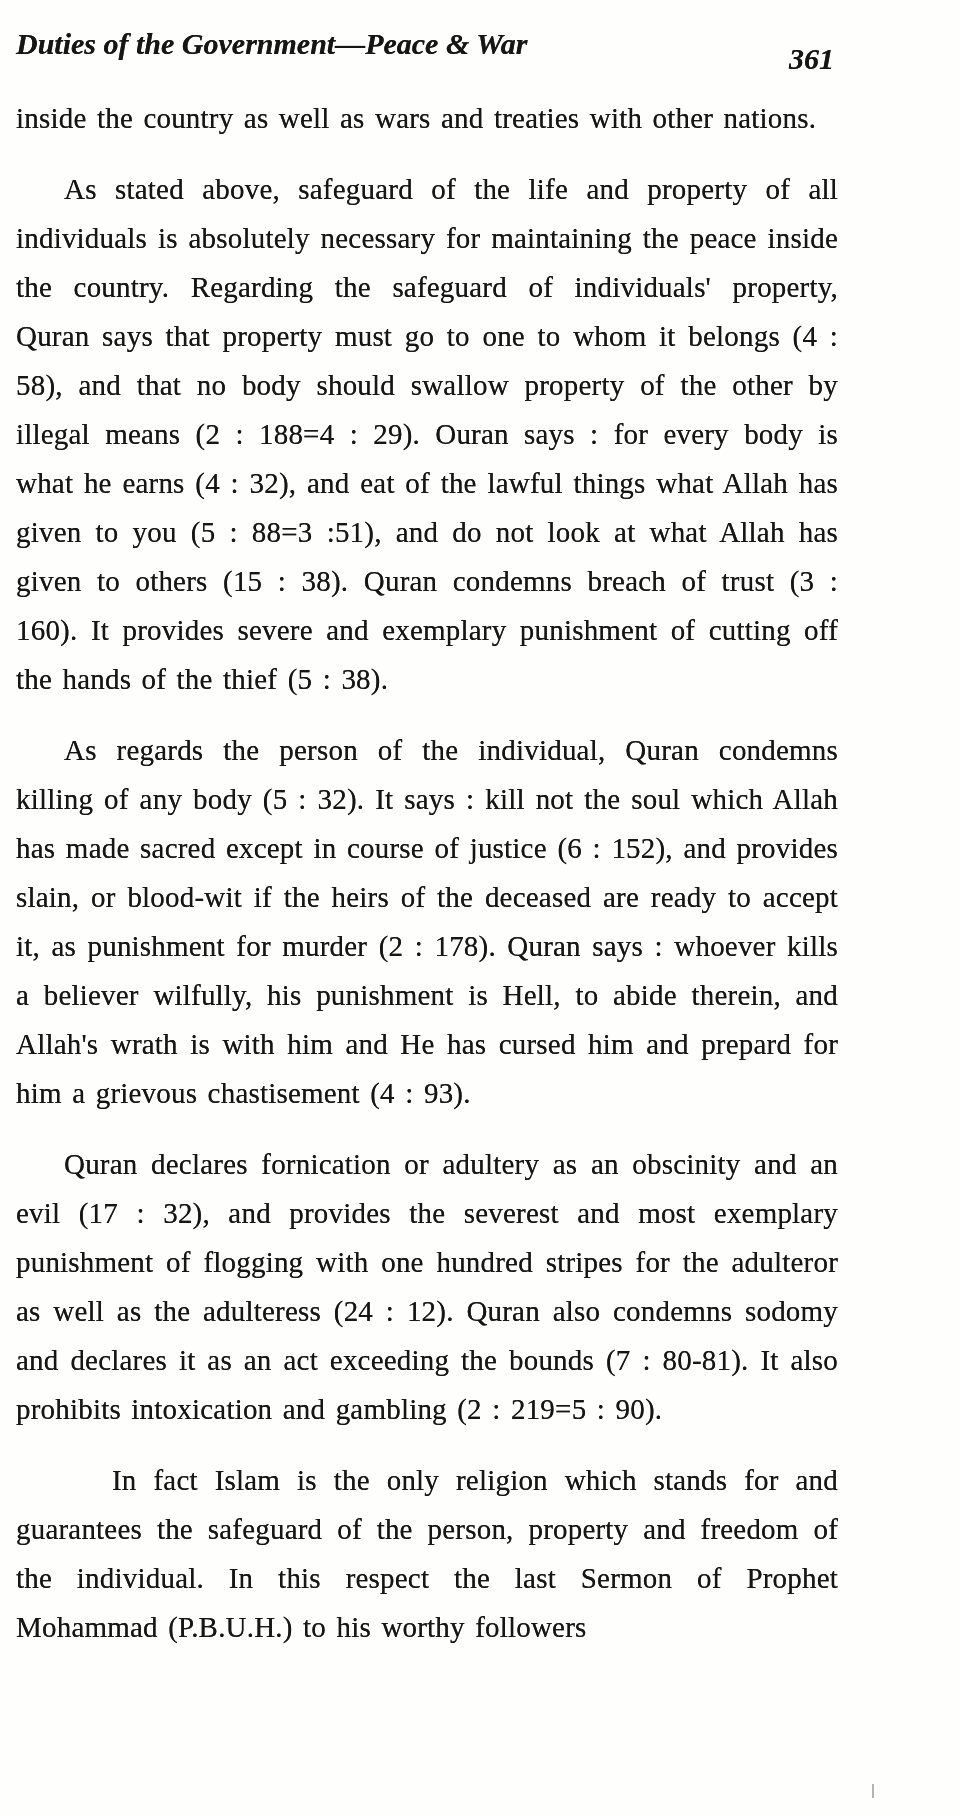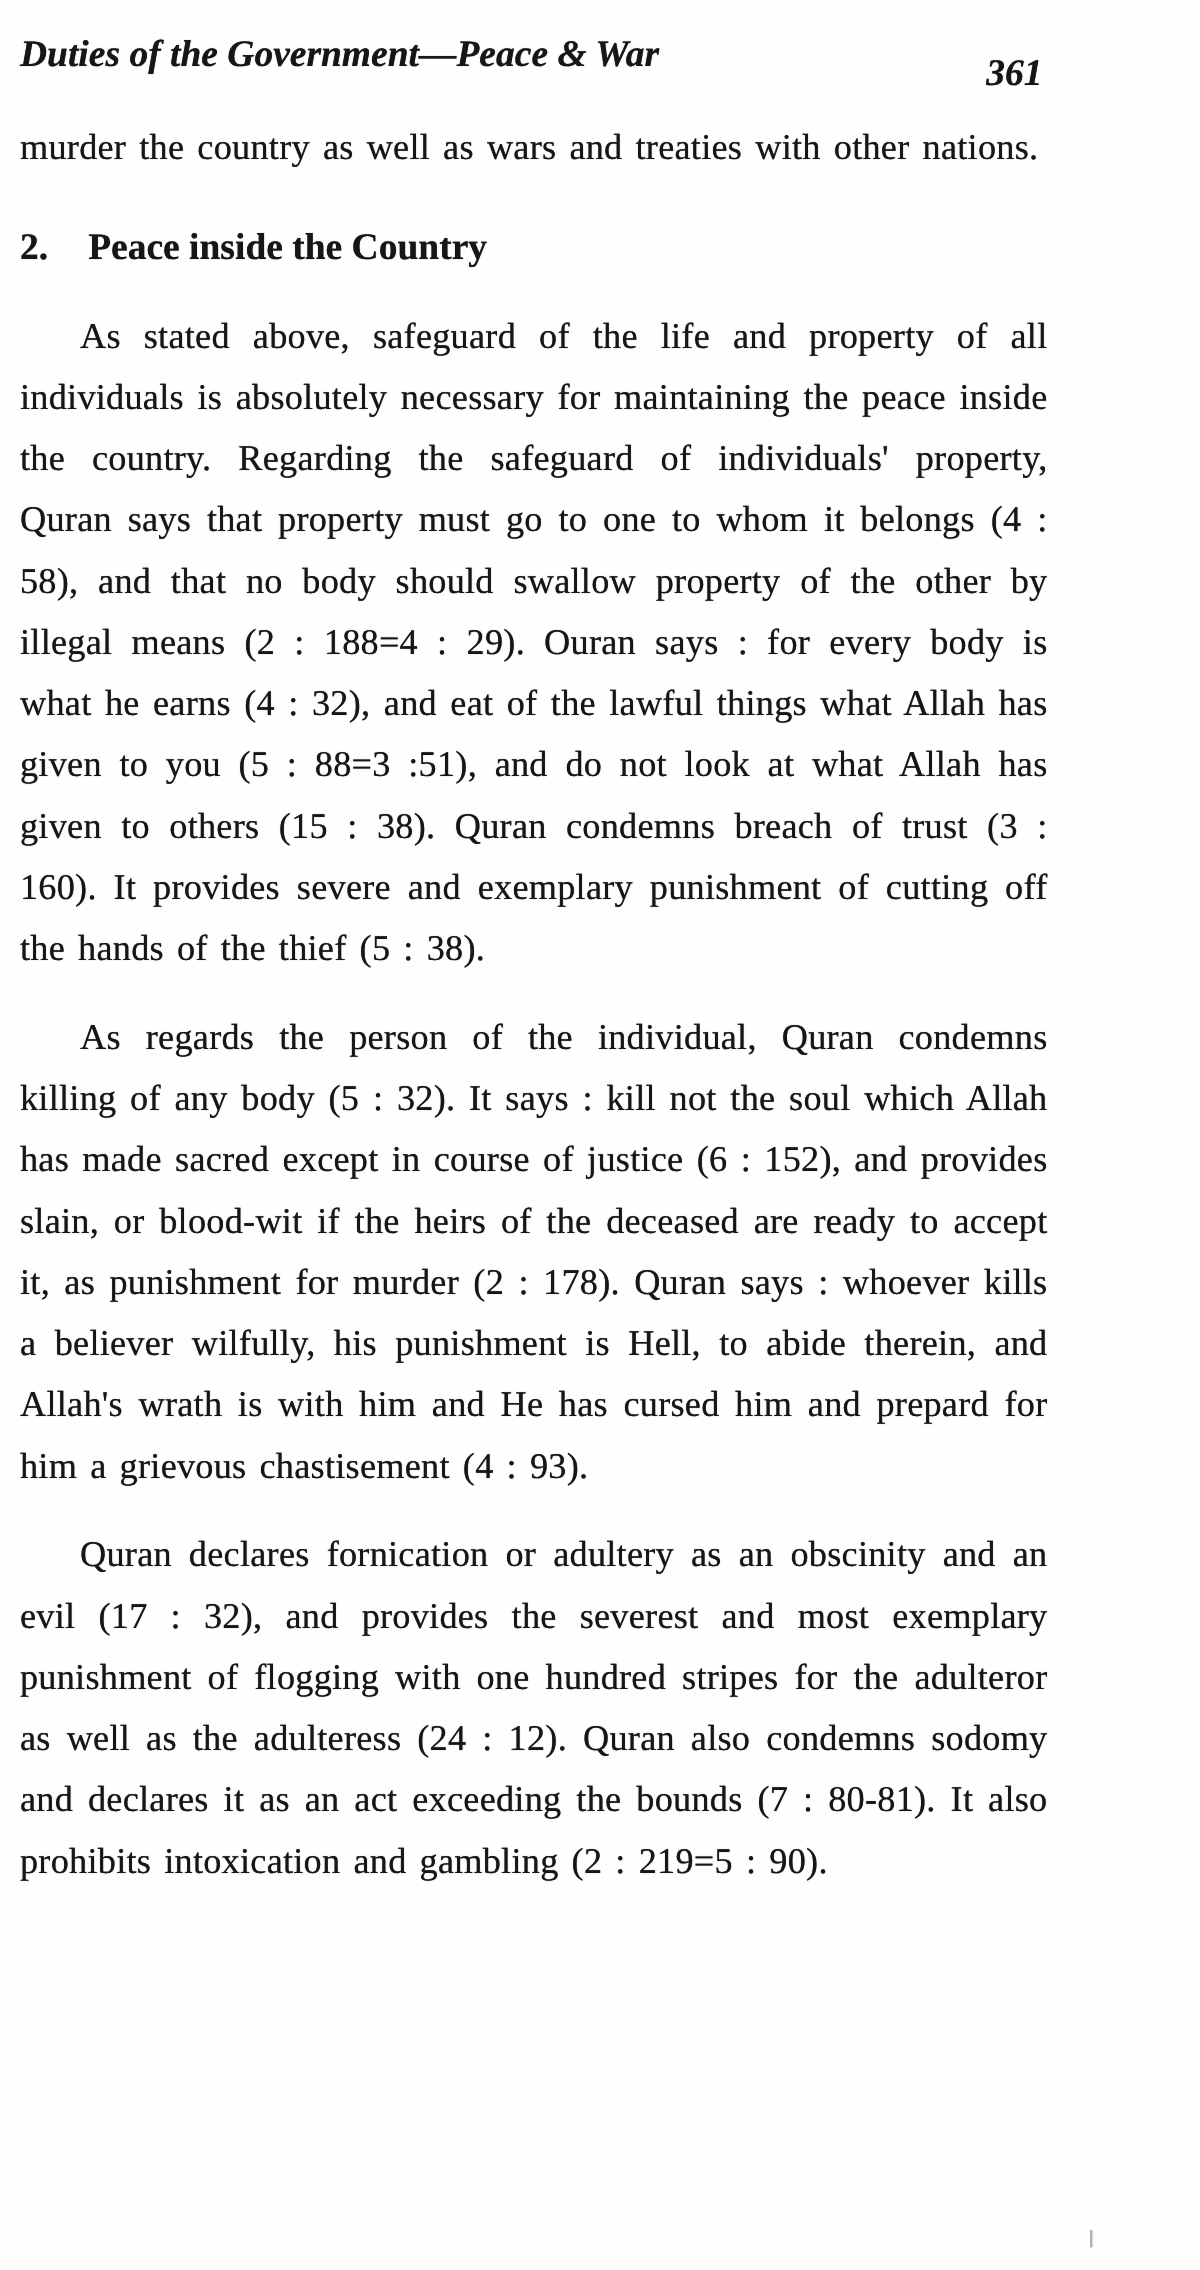--- a/index.html
+++ b/index.html
@@ -71,28 +71,26 @@
 </head>
 <body>
 
 <div class="page">
 
   <div class="running-header">
     <span class="header-title">Duties of the Government—Peace &amp; War</span>
     <span class="page-number">361</span>
   </div>
 
-  <p class="body-text no-indent">murder the country as well as wars and treaties with other nations.</p>
+  <p class="body-text no-indent">inside the country as well as wars and treaties with other nations.</p>
 
-  <h2 class="section-heading">
-    <span class="section-number">2.</span><span>Peace inside the Country</span>
-  </h2>
 
   <p class="body-text">As stated above, safeguard of the life and property of all individuals is absolutely necessary for maintaining the peace inside the country.  Regarding the safeguard of individuals' property, Quran says that property must go to one to whom it belongs (4 : 58), and that no body should swallow property of the other by illegal means (2 : 188=4 : 29).  Ouran says : for every body is what he earns (4 : 32), and eat of the lawful things what Allah has given to you (5 : 88=3 :51), and do not look at what Allah has given to others (15 : 38).  Quran condemns breach of trust (3 : 160).  It provides severe and exemplary punishment of cutting off the hands of the thief (5 : 38).</p>
 
   <p class="body-text">As regards the person of the individual, Quran condemns killing of any body (5 : 32).  It says : kill not the soul which Allah has made sacred except in course of justice (6 : 152), and provides slain, or blood-wit if the heirs of the deceased are ready to accept it, as punishment for murder (2 : 178).  Quran says : whoever kills a believer wilfully, his punishment is Hell, to abide therein, and Allah's wrath is with him and He has cursed him and prepard for him a grievous chastisement (4 : 93).</p>
 
   <p class="body-text">Quran declares fornication or adultery as an obscinity and an evil (17 : 32), and provides the severest and most exemplary punishment of flogging with one hundred stripes for the adulteror as well as the adulteress (24 : 12).  Quran also condemns sodomy and declares it as an act exceeding the bounds (7 : 80-81).  It also prohibits intoxication and gambling (2 : 219=5 : 90).</p>
 
+  <p class="body-text indent-lg">In fact Islam is the only religion which stands for and guarantees the safeguard of the person, property and freedom of the individual.  In this respect the last Sermon of Prophet Mohammad (P.B.U.H.) to his worthy followers</p>
 
   <div class="page-edge-mark"></div>
 
 </div>
 
 </body></html>

